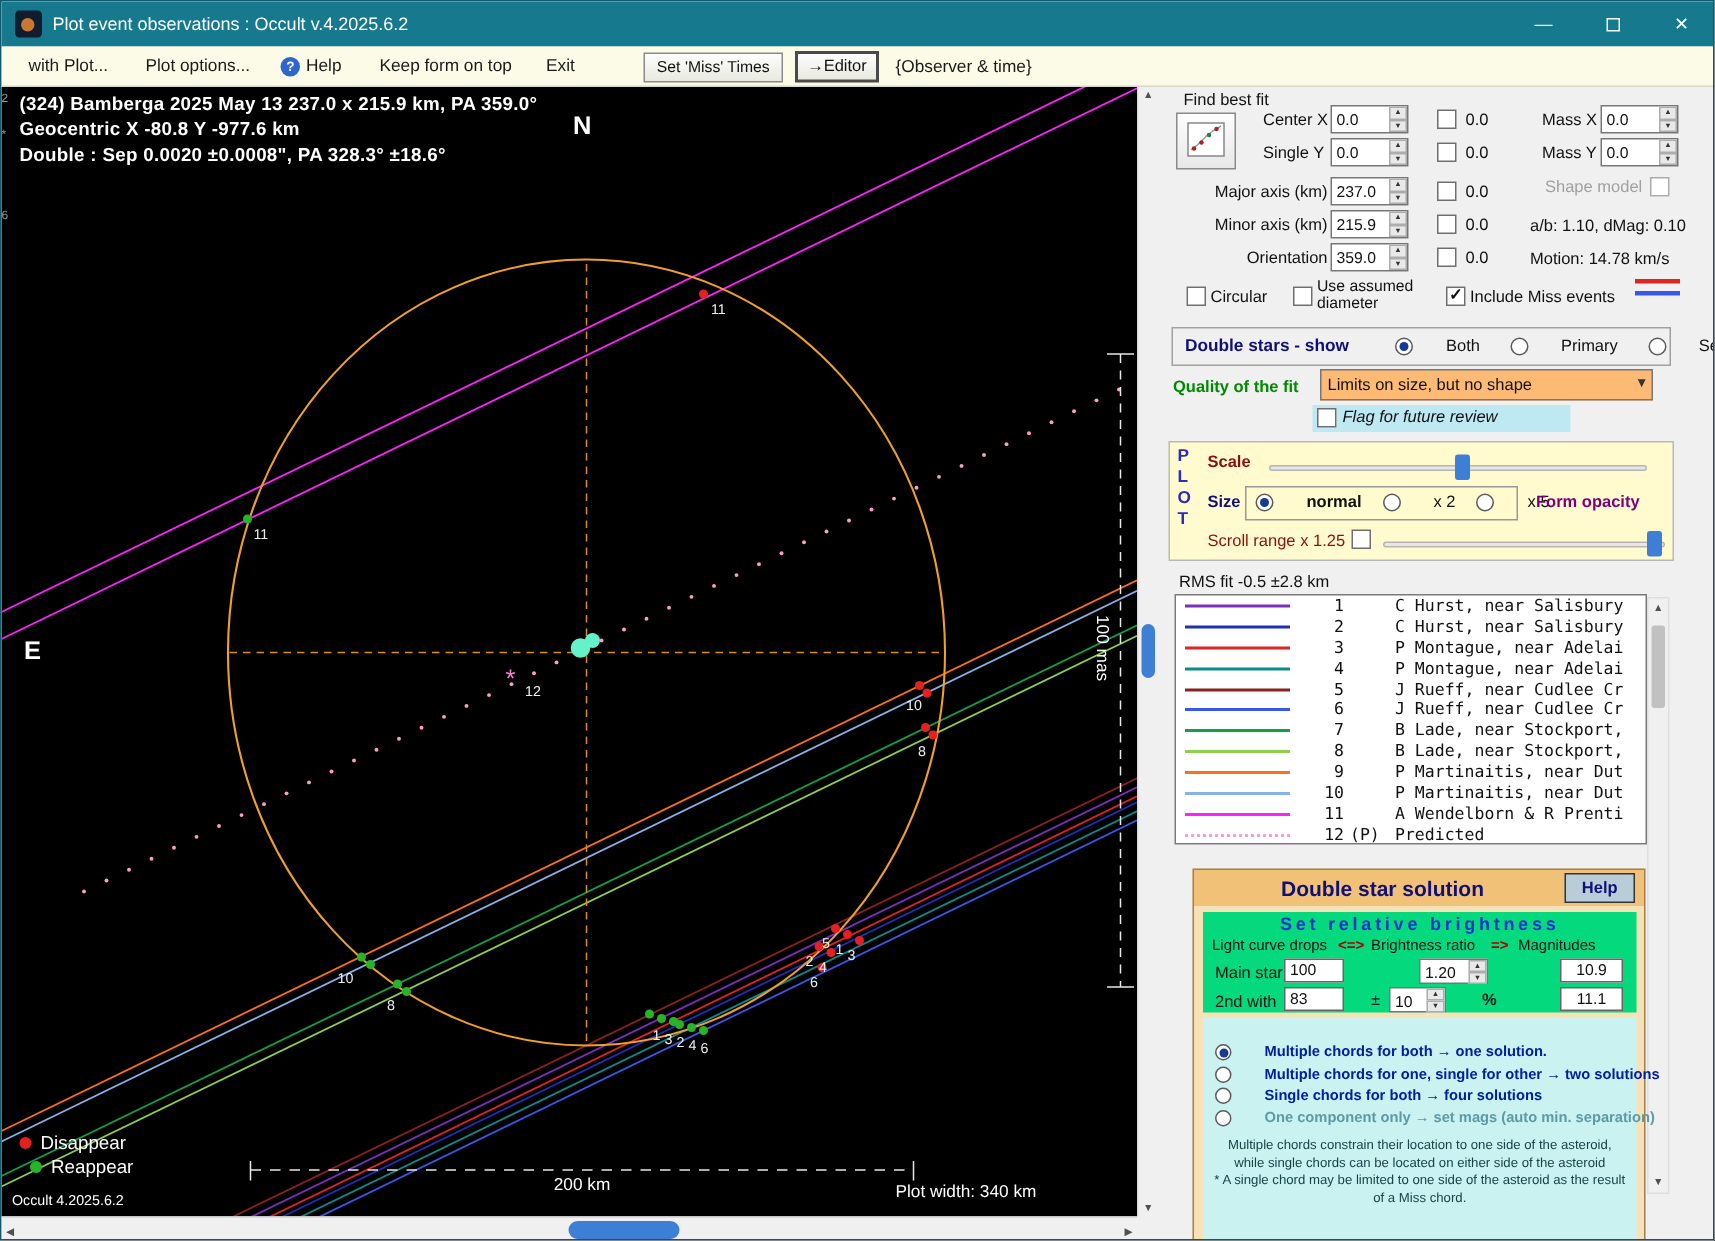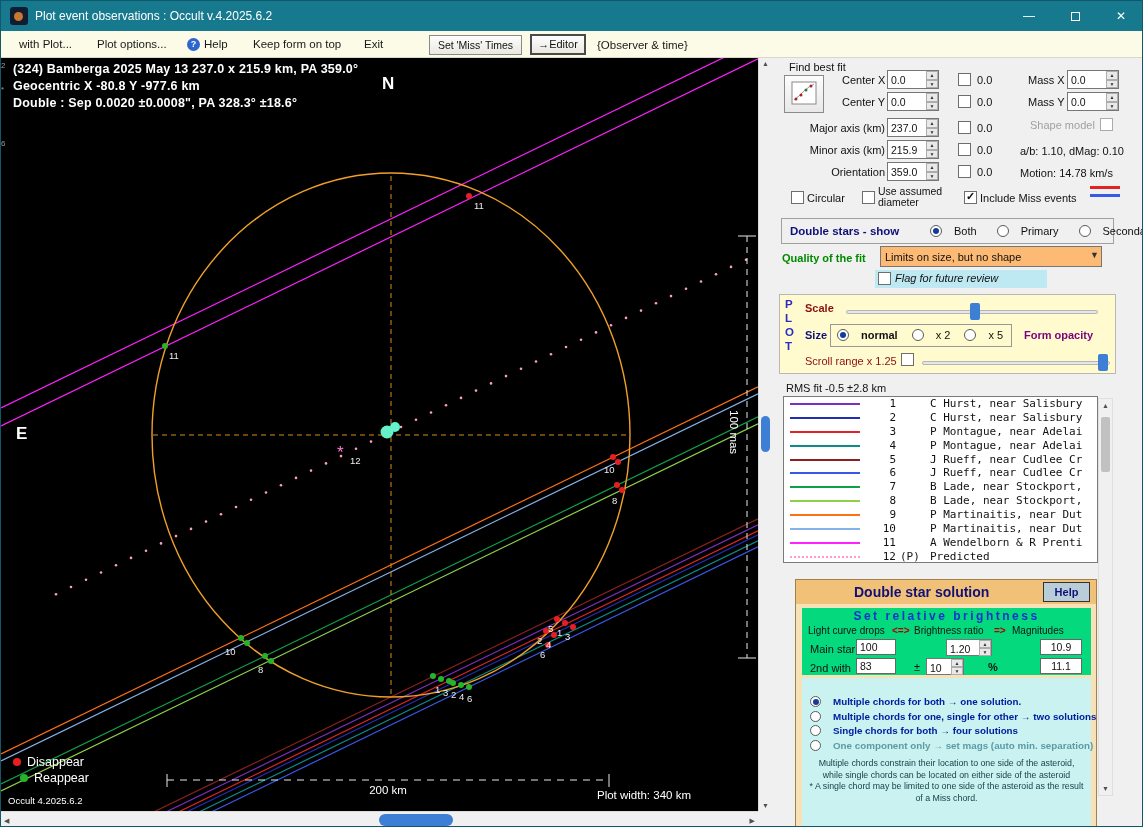--- a/index.html
+++ b/index.html
@@ -47,21 +47,21 @@
 .cb.checked::after{content:"✓";position:absolute;left:1px;top:-2px;font-size:11px;color:#101010;font-weight:bold}
 .cb.gray{border-color:#ABABAB}
 .rd{width:12px;height:12px;border:1px solid #5A5A5A;border-radius:50%;background:#fff;position:relative;flex:none}
 .rd.sel::after{content:"";position:absolute;left:2px;top:2px;width:6px;height:6px;border-radius:50%;background:#143C96}
 .track{position:absolute;height:4px;background:#E6E6E6;border:1px solid #B5B5B5;border-radius:2px}
 .thumb{position:absolute;width:10px;height:17px;background:#3E7FD6;border-radius:2px}
 .box{position:absolute;border:1px solid #A0A0A0}
 #ds-show{left:10px;top:160px;width:333px;height:26px}
 #ds-show-title{left:8px;top:6px;font-weight:bold;color:#101078;font-size:11.5px}
 #show-radios{position:absolute;left:148px;top:6px;display:flex;gap:20px}
-.rrow{display:flex;align-items:center;gap:12px;white-space:nowrap}
+.rrow{display:flex;align-items:center;gap:22px;white-space:nowrap}
 .rlabel{font-size:11px}
 #quality-lbl{left:11px;top:194px;color:#008A00;font-weight:bold}
 #quality-sel{position:absolute;left:109px;top:188px;width:222px;height:21px;background:#fdba74;border:1px solid #767676}
 #quality-sel .v{position:absolute;left:4px;top:4px;font-size:11px}
 #quality-sel .da{position:absolute;right:2px;top:3px;font-size:9px;color:#333}
 #flag-row{position:absolute;left:104px;top:212px;width:172px;height:18px;background:#BEE9F2}
 #flag-lbl{left:20px;top:2px;font-style:italic}
 #plotbox{left:8px;top:236px;width:337px;height:80px;background:#FFFBCF;border-color:#B8B8B8}
 .plot-letter{position:absolute;left:5px;color:#2B2BC0;font-weight:bold;font-size:11.5px}
 .maroon{color:#8A1010;font-weight:bold}
@@ -287,21 +287,21 @@
     <span class="lbl" style="left:206px;top:16px">0.0</span>
     <span class="lbl" style="left:257px;top:16px">Mass X</span>
     <div class="spin" style="left:296px;top:12px;width:52px">
         <span class="v">0.0</span>
         <span class="btns">
           <div>▲</div>
           <div>▼</div>
         </span>
       </div>
 
-    <span class="lbl" style="left:71px;top:38px">Center Y</span>
+    <span class="lbl" style="left:71px;top:38px">Single Y</span>
     <div class="spin" style="left:116px;top:34px;width:52px">
         <span class="v">0.0</span>
         <span class="btns">
           <div>▲</div>
           <div>▼</div>
         </span>
       </div>
     <span class="cb" style="left:187px;top:37px"></span>
     <span class="lbl" style="left:206px;top:38px">0.0</span>
     <span class="lbl" style="left:257px;top:38px">Mass Y</span>

